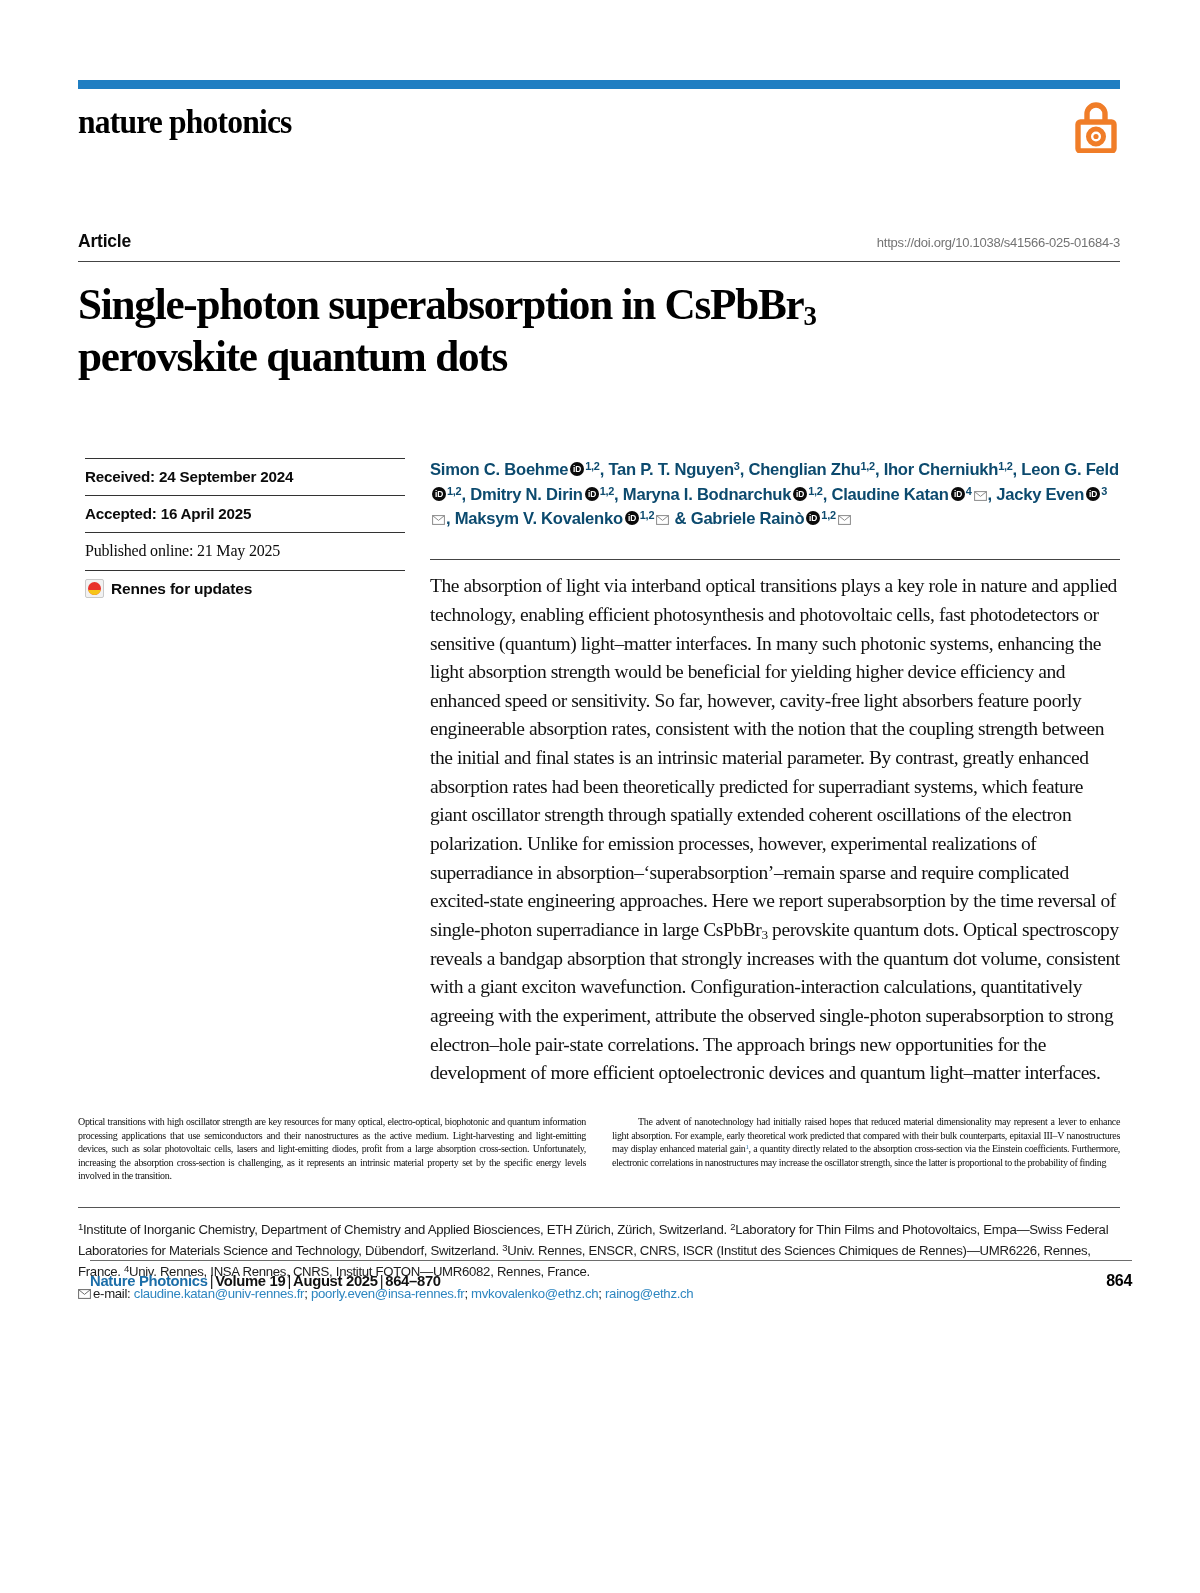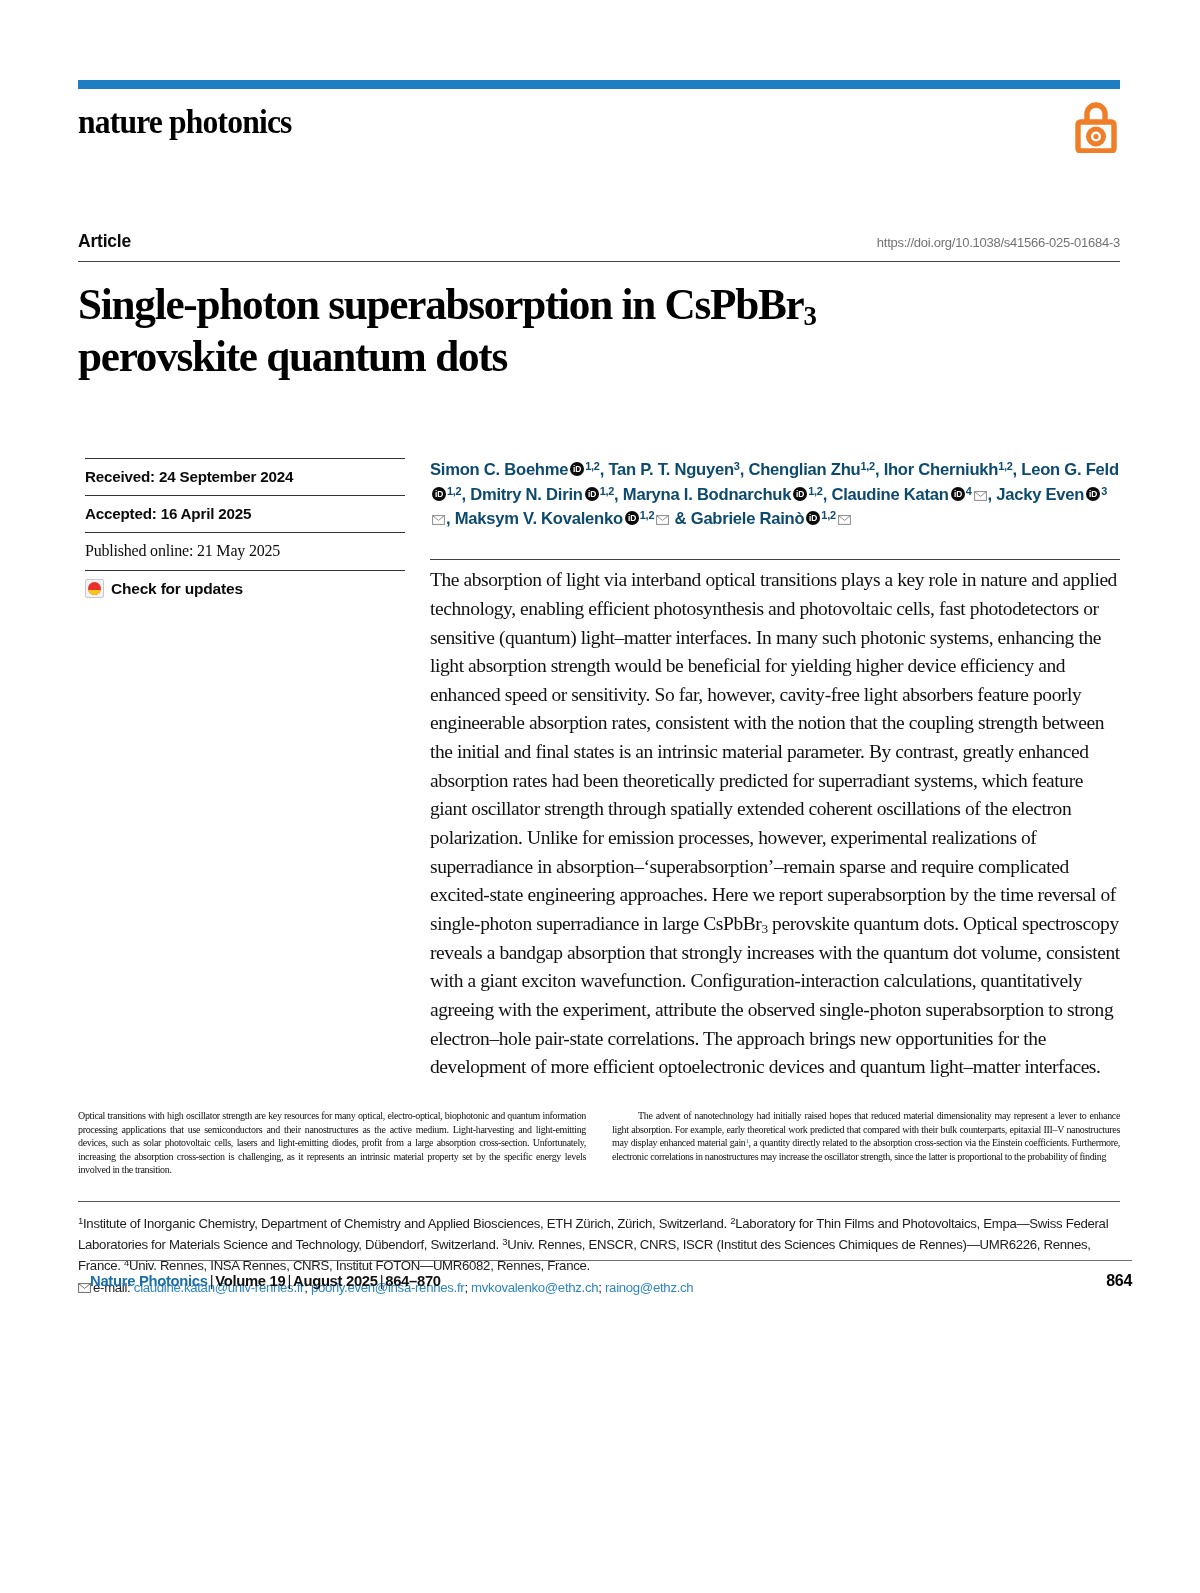--- a/index.html
+++ b/index.html
@@ -171,21 +171,21 @@
   .env {
     display: inline-block;
     vertical-align: -1px;
     margin: 0 1px 0 2px;
   }
 
   
   .abstract {
     border-top: 1.6px solid #444;
     margin-top: 27px;
-    padding-top: 6px;
+    padding-top: 12px;
     font-family: "Liberation Serif", serif;
     font-size: 19.5px;
     line-height: 1.47;
     letter-spacing: -0.42px;
     text-align: left;
     color: #111;
   }
   .abstract sub { font-size: 0.68em; vertical-align: -0.2em; }
 
   
@@ -276,21 +276,21 @@
   <div class="headgrid">
 
     <div class="meta-col">
       <div class="meta-row bold">Received: 24 September 2024</div>
       <div class="meta-row bold">Accepted: 16 April 2025</div>
       <div class="meta-row serif">Published online: 21 May 2025</div>
       <div class="meta-row check">
         <span class="crossmark">
             <span class="cm-dot"></span>
           </span>
-        <span>Check for updates</span>
+        <span>Rennes for updates</span>
       </div>
     </div>
 
     <div class="abs-col">
       <div class="authors"><span><span>Simon C. Boehme</span><span class="orcid"><svg width="14" height="14" viewBox="0 0 14 14" aria-hidden="true">
                 <circle cx="7" cy="7" r="7" fill="#0b0b0b"></circle>
                 <text x="7" y="10.3" font-family="Liberation Sans, sans-serif" font-size="8.4" font-weight="700" fill="#ffffff" text-anchor="middle">iD</text>
               </svg></span><sup>1,2</sup></span><span>, </span><span><span>Tan P. T. Nguyen</span><sup>3</sup></span><span>, </span><span><span>Chenglian Zhu</span><sup>1,2</sup></span><span>, </span><span><span>Ihor Cherniukh</span><sup>1,2</sup></span><span>, </span><span><span>Leon G. Feld</span><span class="orcid"><svg width="14" height="14" viewBox="0 0 14 14" aria-hidden="true">
                 <circle cx="7" cy="7" r="7" fill="#0b0b0b"></circle>
                 <text x="7" y="10.3" font-family="Liberation Sans, sans-serif" font-size="8.4" font-weight="700" fill="#ffffff" text-anchor="middle">iD</text>

